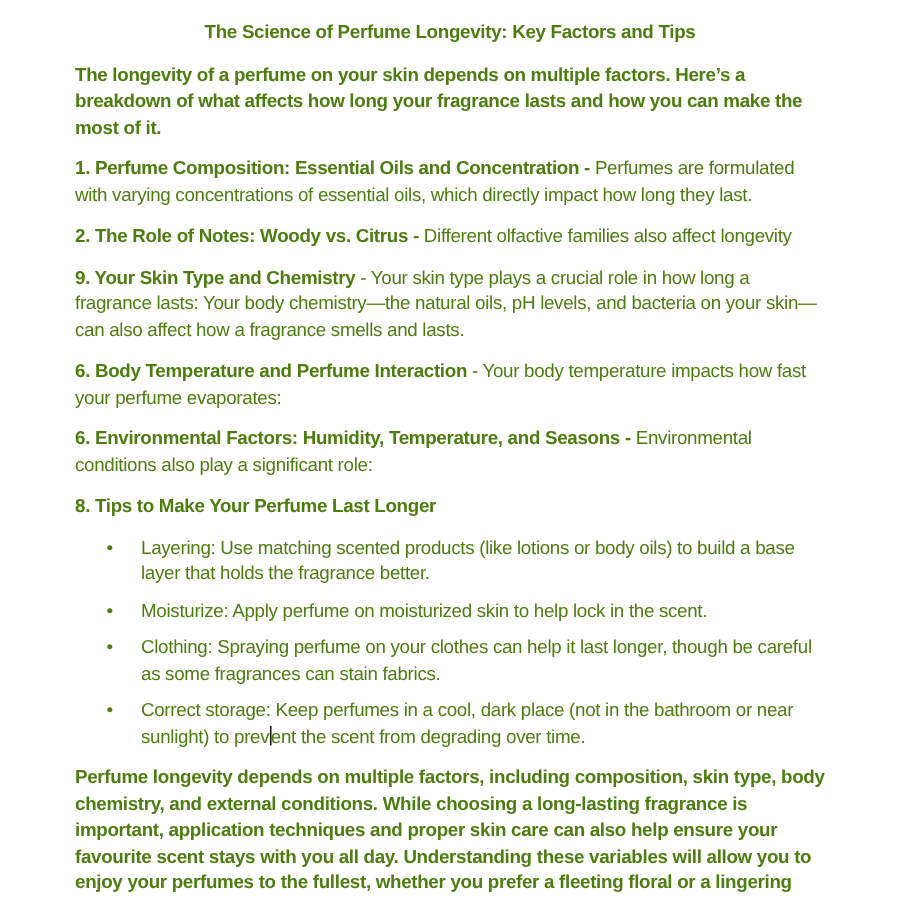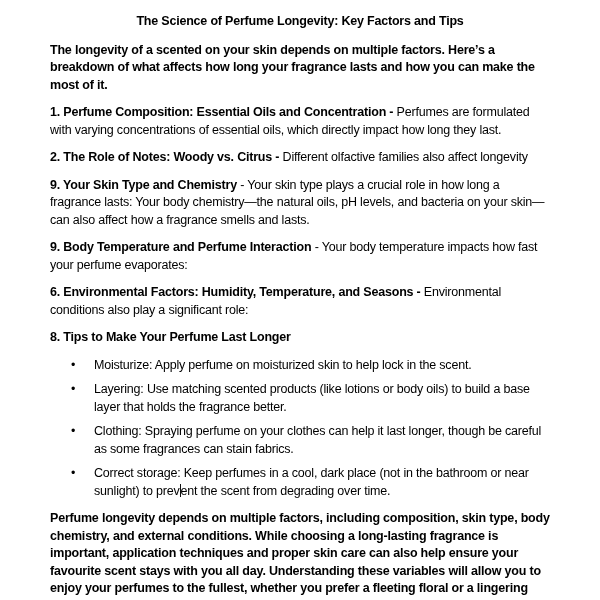--- a/index.html
+++ b/index.html
@@ -11,21 +11,21 @@
   }
   .page {
     box-sizing: border-box;
     width: 600px;
     height: 600px;
     padding: 13px 50px 12px 50px;
     font-family: "Liberation Sans", sans-serif;
     font-size: 12.5px;
     line-height: 17.5px;
     letter-spacing: -0.2px;
-    color: #000000;
+    color: #4d7c0f;
   }
   .doc-title {
     font-size: 12.5px;
     line-height: 17.5px;
     text-align: center;
     font-weight: 700;
     margin: 0 0 11px 0;
   }
   p { margin: 0 0 10px 0; }
   .bold-para { font-weight: 700; }
@@ -54,37 +54,37 @@
     margin: 0;
   }
 </style>
 </head>
 <body>
 
 <div class="page">
 
   <h1 class="doc-title">The Science of Perfume Longevity: Key Factors and Tips</h1>
 
-  <p class="bold-para">The longevity of a scented on your skin depends on multiple factors. Here’s a breakdown of what affects how long your fragrance lasts and how you can make the most of it.</p>
+  <p class="bold-para">The longevity of a perfume on your skin depends on multiple factors. Here’s a breakdown of what affects how long your fragrance lasts and how you can make the most of it.</p>
 
   <p><strong>1. Perfume Composition: Essential Oils and Concentration - </strong><span>Perfumes are formulated with varying concentrations of essential oils, which directly impact how long they last.</span></p>
 
   <p><strong>2. The Role of Notes: Woody vs. Citrus - </strong><span>Different olfactive families also affect longevity</span></p>
 
   <p><strong>9. Your Skin Type and Chemistry</strong><span> - Your skin type plays a crucial role in how long a fragrance lasts: Your body chemistry—the natural oils, pH levels, and bacteria on your skin—can also affect how a fragrance smells and lasts.</span></p>
 
-  <p><strong>9. Body Temperature and Perfume Interaction</strong><span> - Your body temperature impacts how fast your perfume evaporates:</span></p>
+  <p><strong>6. Body Temperature and Perfume Interaction</strong><span> - Your body temperature impacts how fast your perfume evaporates:</span></p>
 
 
   <p><strong>6. Environmental Factors: Humidity, Temperature, and Seasons - </strong><span>Environmental conditions also play a significant role:</span></p>
 
   <p class="bold-para">8. Tips to Make Your Perfume Last Longer</p>
 
   <ul class="tips">
+    <li><span>Layering: Use matching scented products (like lotions or body oils) to build a base layer that holds the fragrance better.</span></li>
     <li><span>Moisturize: Apply perfume on moisturized skin to help lock in the scent.</span></li>
-    <li><span>Layering: Use matching scented products (like lotions or body oils) to build a base layer that holds the fragrance better.</span></li>
     <li><span>Clothing: Spraying perfume on your clothes can help it last longer, though be careful as some fragrances can stain fabrics.</span></li>
     <li><span>Correct storage: Keep perfumes in a cool, dark place (not in the bathroom or near sunlight) to prev</span><span class="caret"></span><span>ent the scent from degrading over time.</span></li>
   </ul>
 
   <p class="bold-para">Perfume longevity depends on multiple factors, including composition, skin type, body chemistry, and external conditions. While choosing a long-lasting fragrance is important, application techniques and proper skin care can also help ensure your favourite scent stays with you all day. Understanding these variables will allow you to enjoy your perfumes to the fullest, whether you prefer a fleeting floral or a lingering woody scent.</p>
 
 </div>
 
 </body></html>

